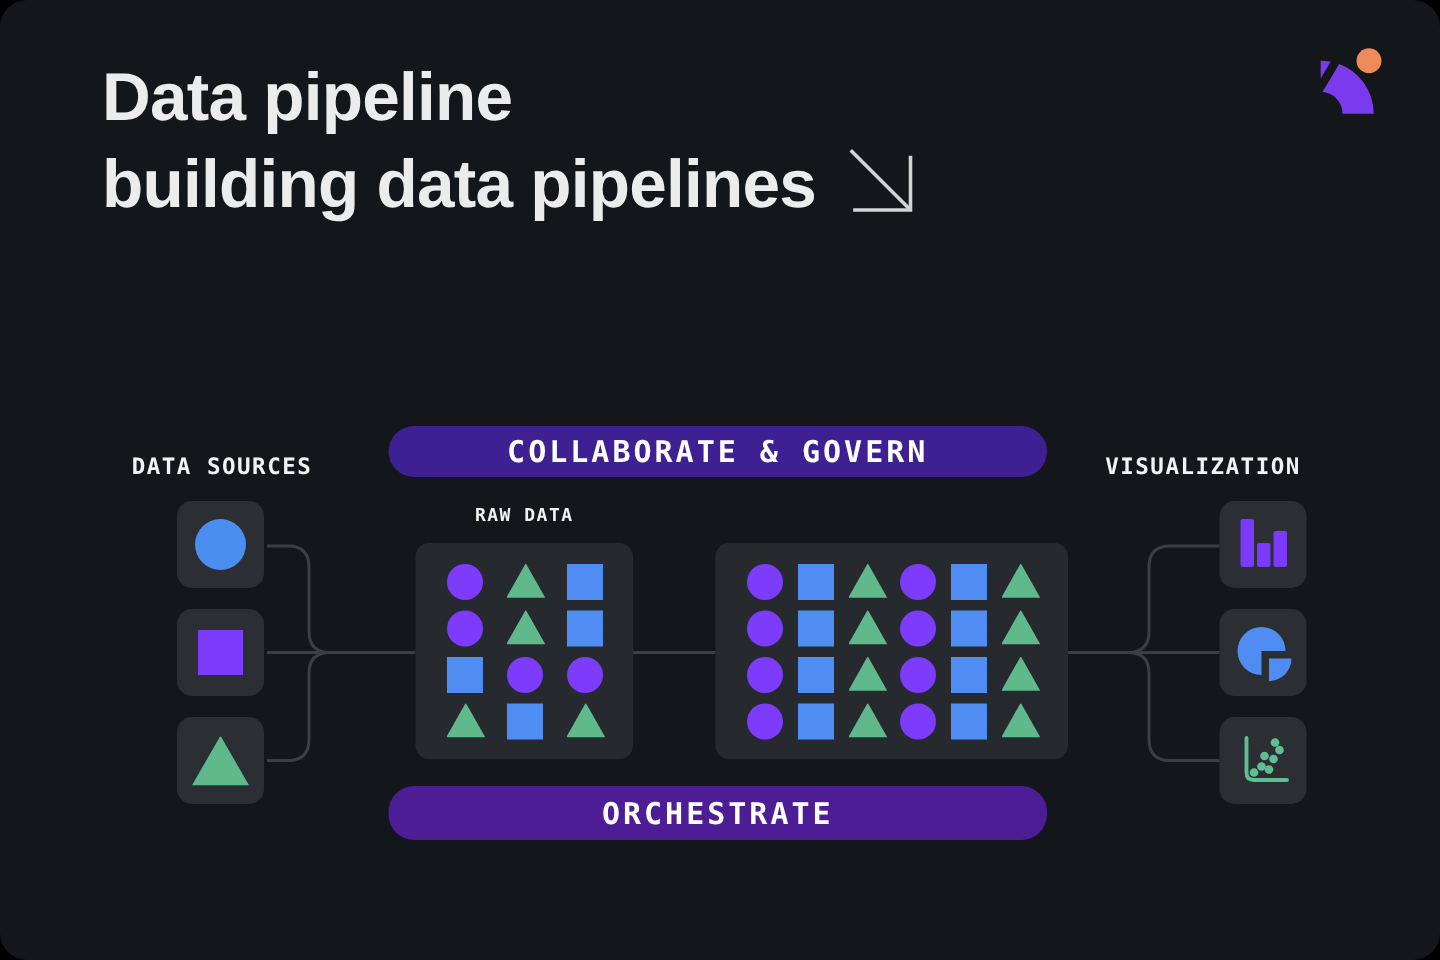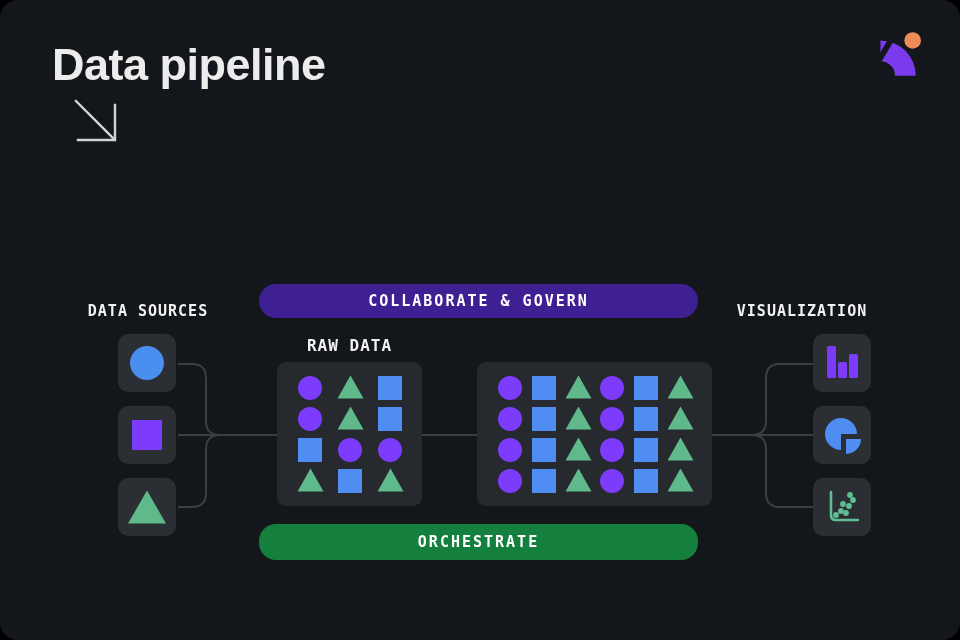--- a/index.html
+++ b/index.html
@@ -3,39 +3,39 @@
 <meta charset="utf-8">
 <style>
   html,body{margin:0;padding:0;background:#000;}
   .card{
     position:relative;width:960px;height:640px;background:#13161a;
     border-radius:18px;overflow:hidden;
     font-family:"Liberation Sans",sans-serif;
   }
   
   .title{
-    position:absolute;left:52px;top:36px;color:#ececec;
+    position:absolute;left:68px;top:36px;color:#ececec;
     font-size:45px;line-height:58px;font-weight:700;letter-spacing:-0.5px;
   }
   .title-line{white-space:nowrap;}
   .arrow-icon{display:inline-block;vertical-align:-5px;margin-left:20px;}
   
   .logo{position:absolute;left:868px;top:28px;}
   
   .mono-label{
     position:absolute;color:#f2f2f2;font-family:"DejaVu Sans Mono",monospace;
     font-weight:700;font-size:15px;letter-spacing:1px;text-align:center;white-space:nowrap;
   }
-  .small-label{font-size:16px;}
+  .small-label{font-size:12px;}
   
   .banner{
     position:absolute;left:259px;width:439px;border-radius:17px;
     display:flex;align-items:center;justify-content:center;
     color:#fff;font-family:"DejaVu Sans Mono",monospace;font-weight:700;
-    font-size:15px;letter-spacing:2px;white-space:nowrap;
+    font-size:20px;letter-spacing:2px;white-space:nowrap;
   }
   #banner-collaborate{top:284px;height:34px;}
   #banner-orchestrate{top:524px;height:36px;}
   
   .panel{position:absolute;top:362px;height:144px;background:#26292d;border-radius:9px;}
   #panel-raw{left:277px;width:145px;}
   #panel-integrate{left:477px;width:235px;}
   .grid{display:grid;place-content:center;width:100%;height:100%;}
   #grid-raw{grid-template-columns:repeat(3,24px);column-gap:16px;row-gap:7px;}
   #grid-integrate{grid-template-columns:repeat(6,24px);column-gap:10px;row-gap:7px;}
@@ -68,40 +68,40 @@
     <path d="M178,364 H192 Q206,364 206,378 V421 Q206,435 220,435"></path>
     <path d="M178,507 H192 Q206,507 206,493 V449 Q206,435 220,435"></path>
     <path d="M422,435 H477"></path>
     <path d="M712,435 H813"></path>
     <path d="M752,435 Q766,435 766,421 V378 Q766,364 780,364 H813"></path>
     <path d="M752,435 Q766,435 766,449 V493 Q766,507 780,507 H813"></path>
   </svg>
 
   <div class="title">
     <div class="title-line">Data pipeline</div>
-    <div class="title-line"><svg class="arrow-icon" width="48" height="46" viewBox="0 0 48 46">
+    <div class="title-line"><span>building data pipelines</span><svg class="arrow-icon" width="48" height="46" viewBox="0 0 48 46">
       <g stroke="#d3d4d5" stroke-width="2.4" fill="none" stroke-linecap="square">
         <path d="M4,4 L42,42"></path>
         <path d="M43,8 V43 H6"></path>
       </g>
     </svg></div>
   </div>
 
   <svg class="logo" width="54" height="54" viewBox="0 0 52 52">
     <circle cx="43" cy="12" r="8" fill="#ee8c59"></circle>
     <path d="M12,12 A34,34 0 0 1 46,46 L26,46 A14,14 0 0 0 12,32 Z" fill="#7c3aed"></path>
     <path d="M28,2 L10,32" stroke="#13161a" stroke-width="5.5" fill="none"></path>
   </svg>
 
   <div class="mono-label" style="left:58px;top:302px;width:180px;">DATA SOURCES</div>
   <div class="mono-label" style="left:712px;top:302px;width:180px;">VISUALIZATION</div>
   <div class="mono-label small-label" style="left:277px;top:336px;width:145px;">RAW DATA</div>
 
   <div class="banner" id="banner-collaborate" style="background: rgb(62, 32, 147);">COLLABORATE &amp; GOVERN</div>
-  <div class="banner" id="banner-orchestrate" style="background: #15803d;">ORCHESTRATE</div>
+  <div class="banner" id="banner-orchestrate" style="background: #4c1d95;">ORCHESTRATE</div>
 
   <div class="tile col-left row-0">
       <div class="shape circle src-circle" style="background: rgb(74, 142, 240);"></div>
     </div>
   <div class="tile col-left row-1">
       <div class="shape square src-square" style="background: rgb(125, 59, 252);"></div>
     </div>
   <div class="tile col-left row-2">
       <div class="shape triangle src-triangle" style="background: rgb(95, 185, 139);"></div>
     </div>

